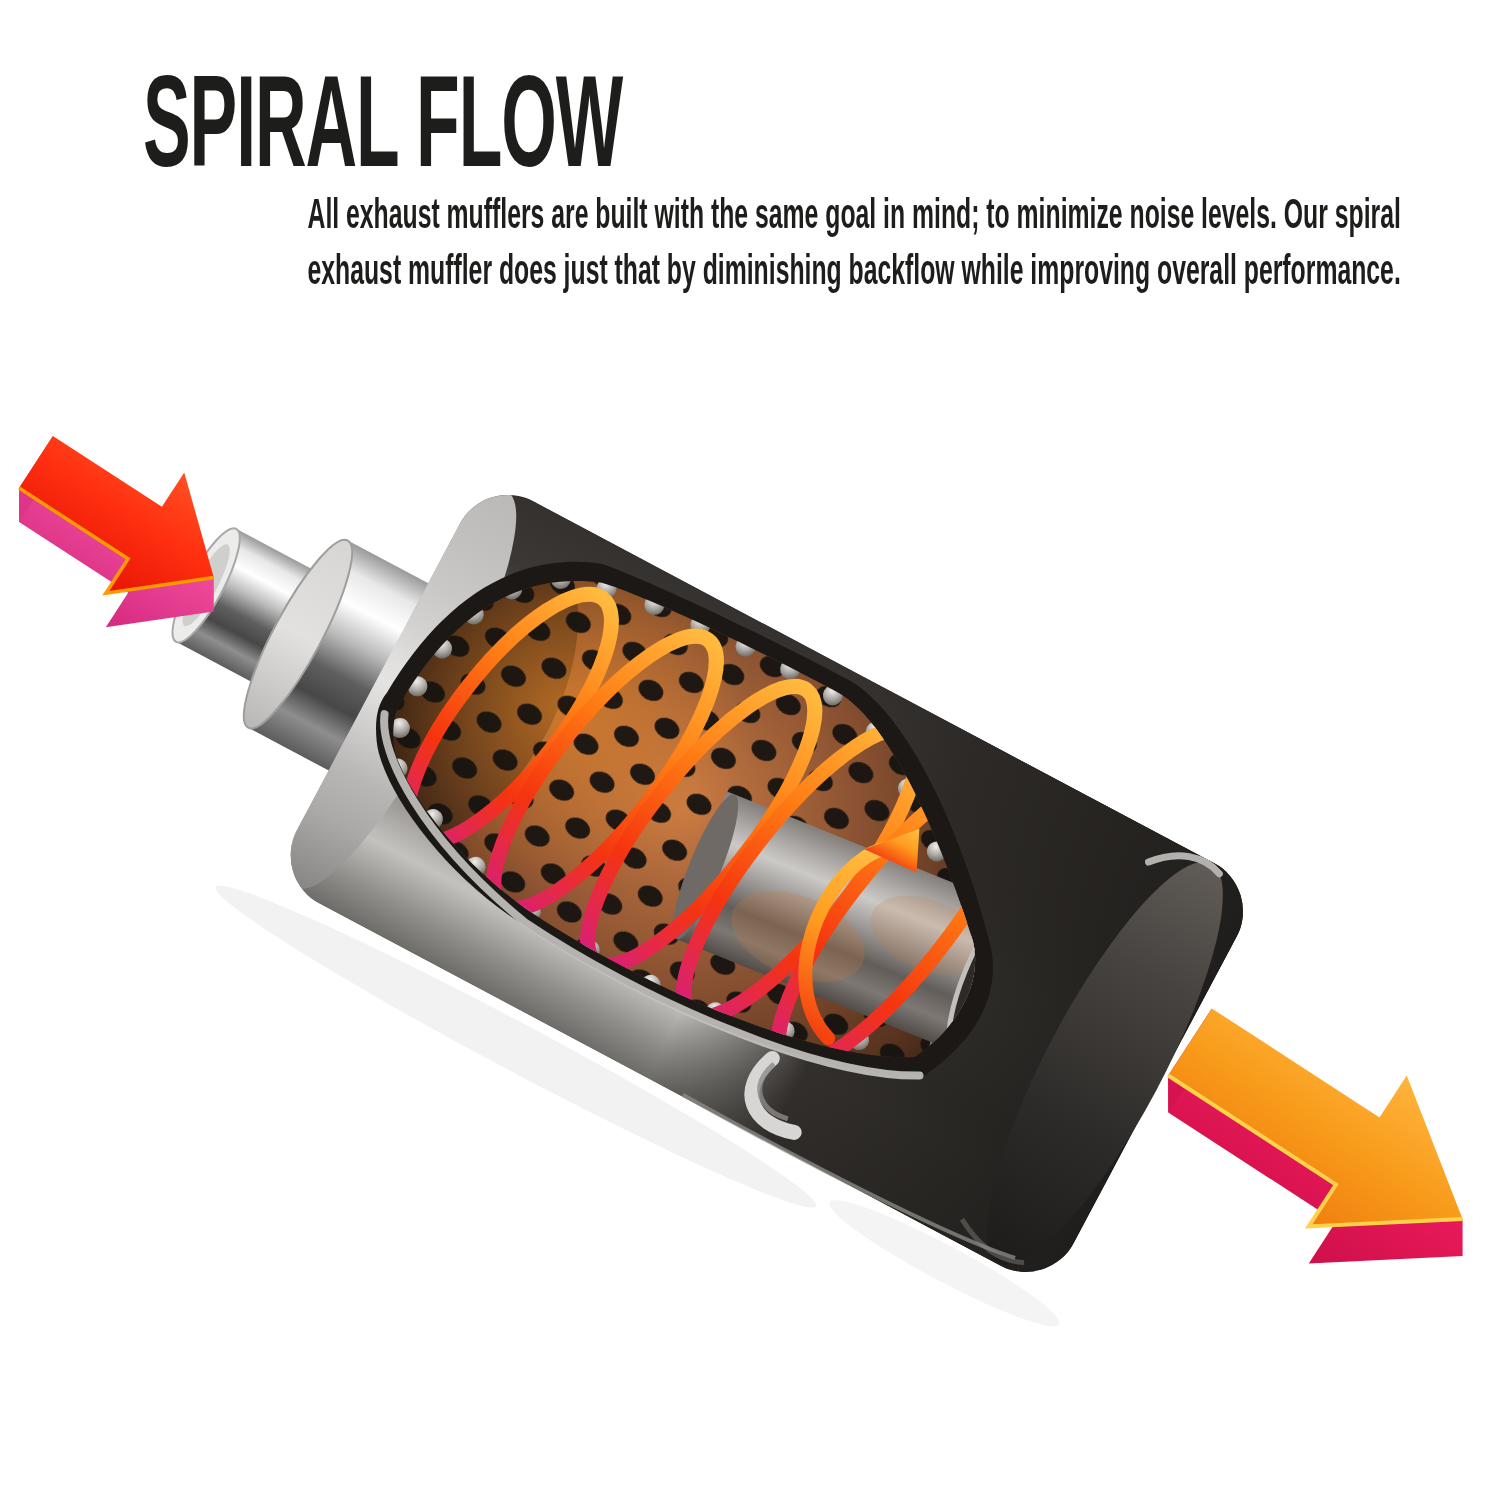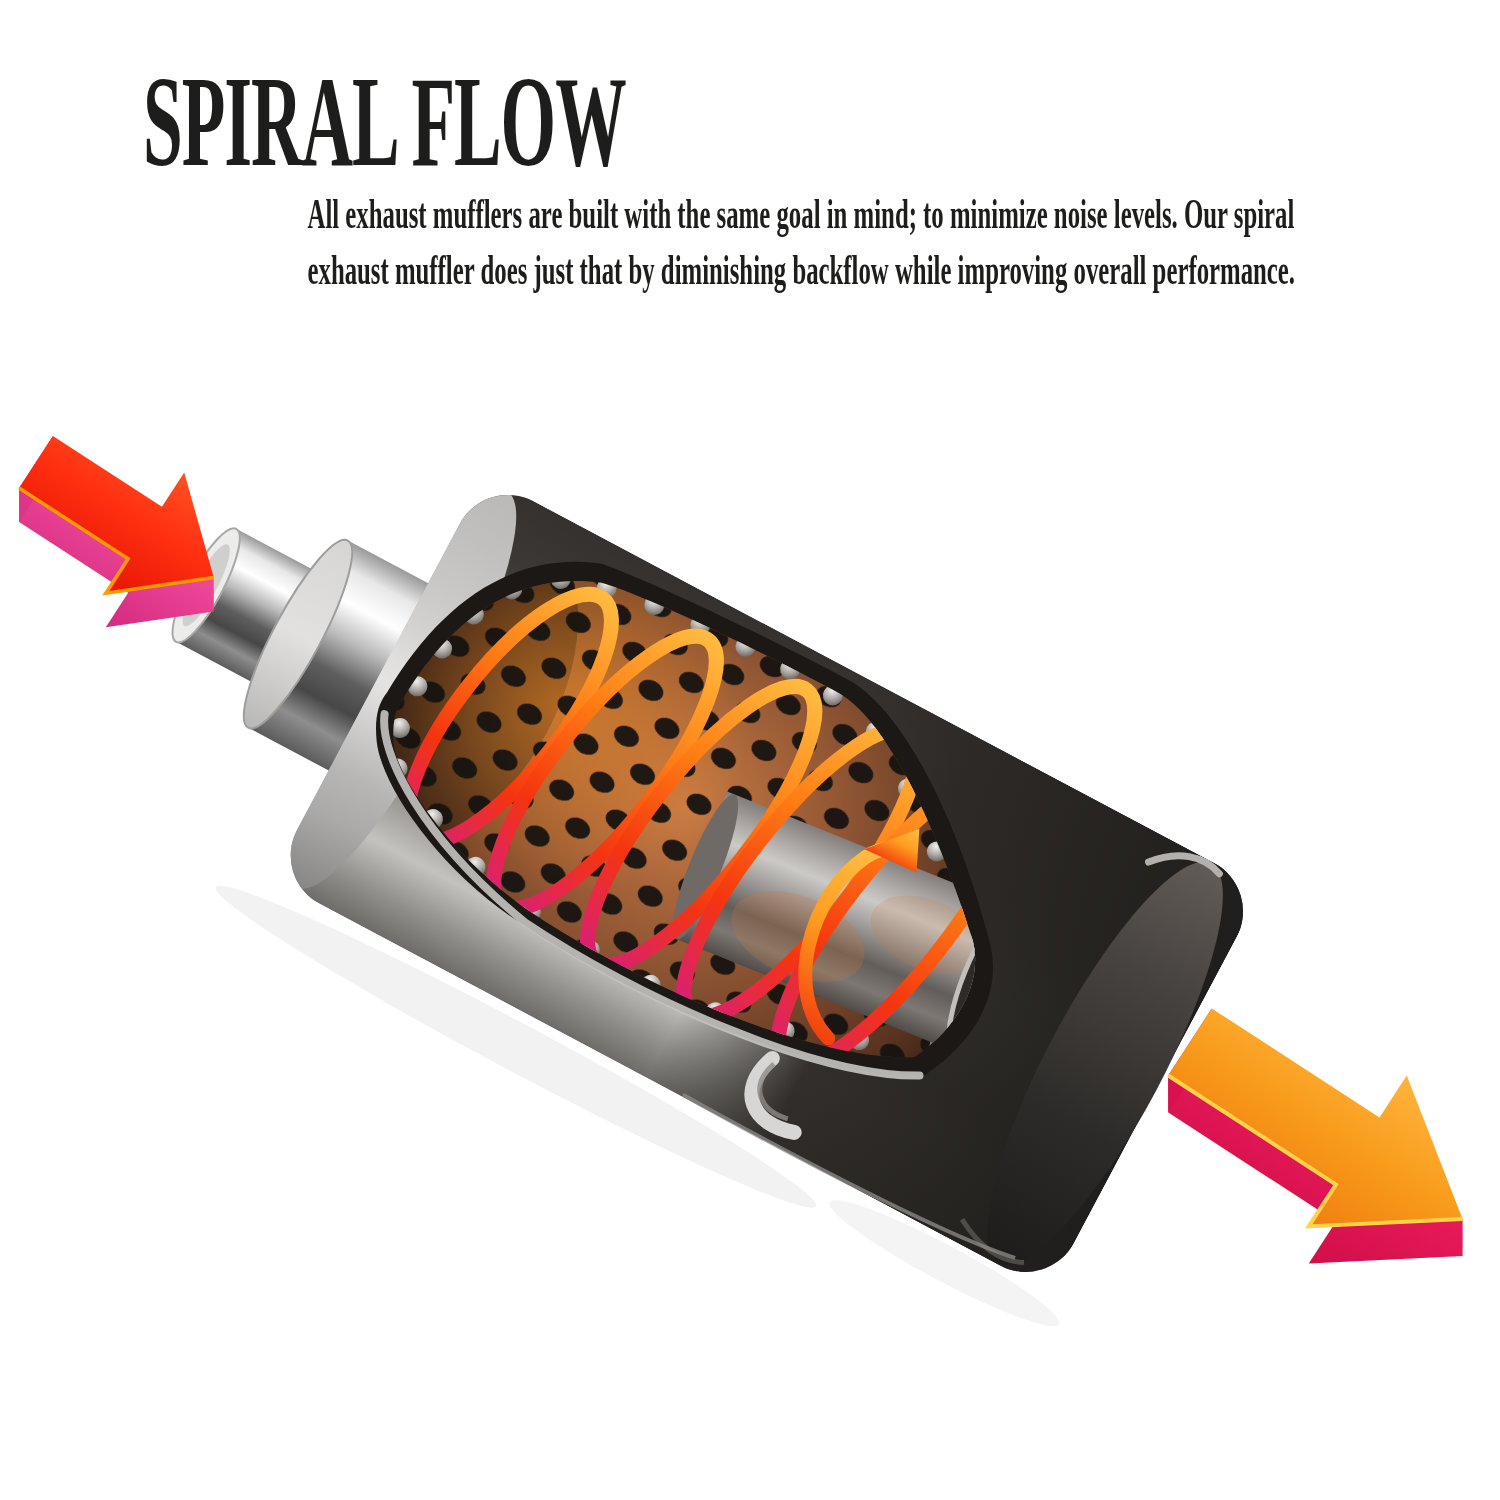--- a/index.html
+++ b/index.html
@@ -1,19 +1,19 @@
 <!DOCTYPE html>
 <html style="--page-background: #ffffff; --header-text_color: #1d1d1b; --figure-inlet_arrow-top_color: #ff2f10; --figure-inlet_arrow-side_color: #f04a9a; --figure-inlet_arrow-edge_color: #ff9a00; --figure-outlet_arrow-top_color: #f89b1b; --figure-outlet_arrow-side_color: #e91a5a; --figure-outlet_arrow-edge_color: #ffd24a; --figure-spiral-colors-0: #ffb93e; --figure-spiral-colors-1: #ff7d14; --figure-spiral-colors-2: #f5340f; --figure-spiral-colors-3: #d81f77; --figure-rotation_arrow_color: #ff9d1f; --figure-shell-chrome_light: #ffffff; --figure-shell-chrome_mid: #b9b7b4; --figure-shell-chrome_dark: #6f6d6a; --figure-shell-cut_dark: #2e2b29; --figure-shell-end_dark: #262422; --figure-interior-hot_center: #c87a43; --figure-interior-warm_mid: #8a5232; --figure-interior-dark_edge: #241712; --figure-interior-hole_color: #171310;"><head>
 <meta charset="utf-8">
 <style>
   html,body{margin:0;padding:0;}
   .stage{
     position:relative;width:1500px;height:1500px;overflow:hidden;
     background:var(--page-background,#ffffff);
-    font-family:Liberation Serif, serif;
+    font-family:Liberation Sans, sans-serif;
   }
   .hdr{position:absolute;left:0;top:0;width:1500px;}
   .title{
     position:absolute;left:143px;top:56px;margin:0;
     font-size:130px;font-weight:bold;letter-spacing:-2px;line-height:1;
     color:var(--header-text_color,#1d1d1b);
     transform:scaleX(.55);transform-origin:left top;white-space:nowrap;
   }
   .sub{position:absolute;left:0;top:186px;width:1500px;margin:0;text-align:center;}
   .sub .line{

